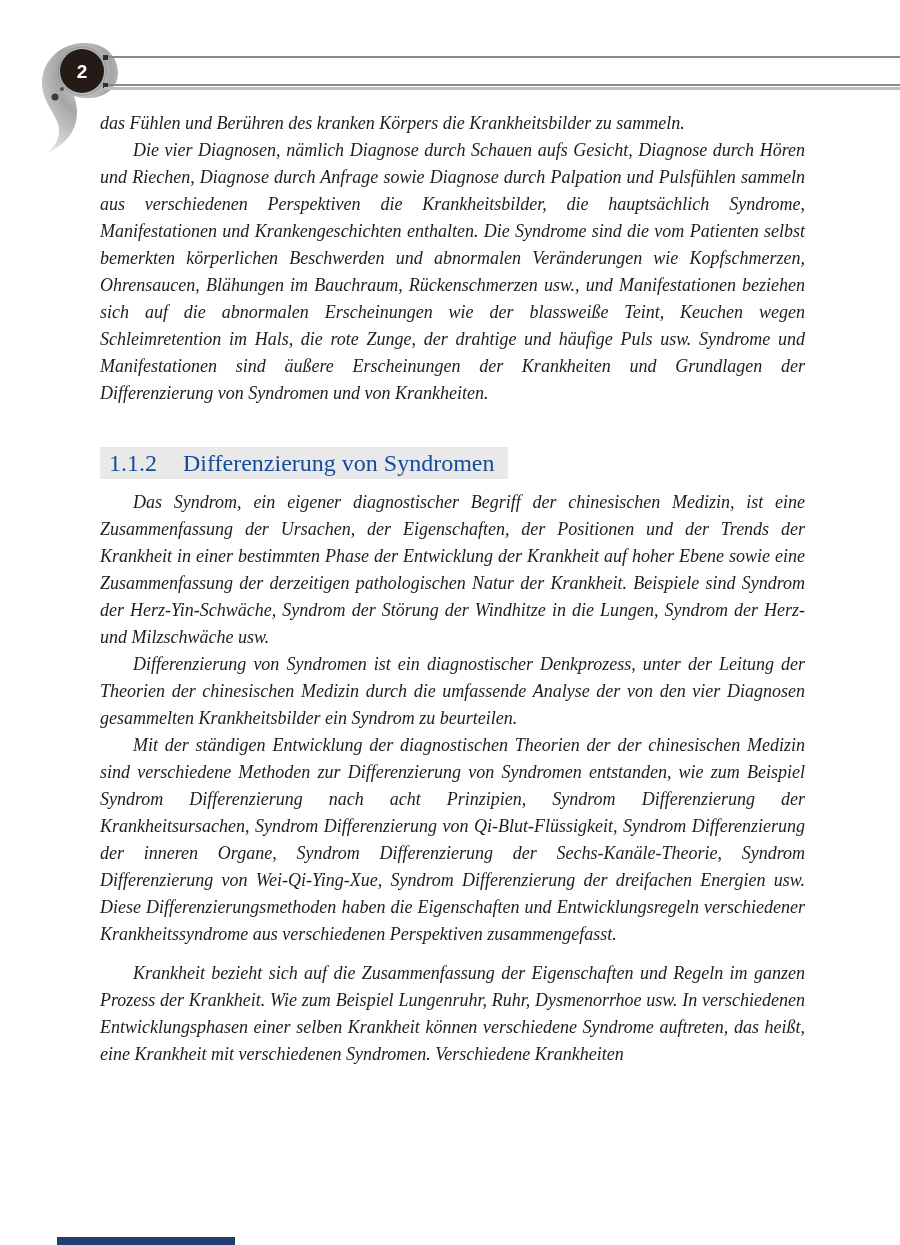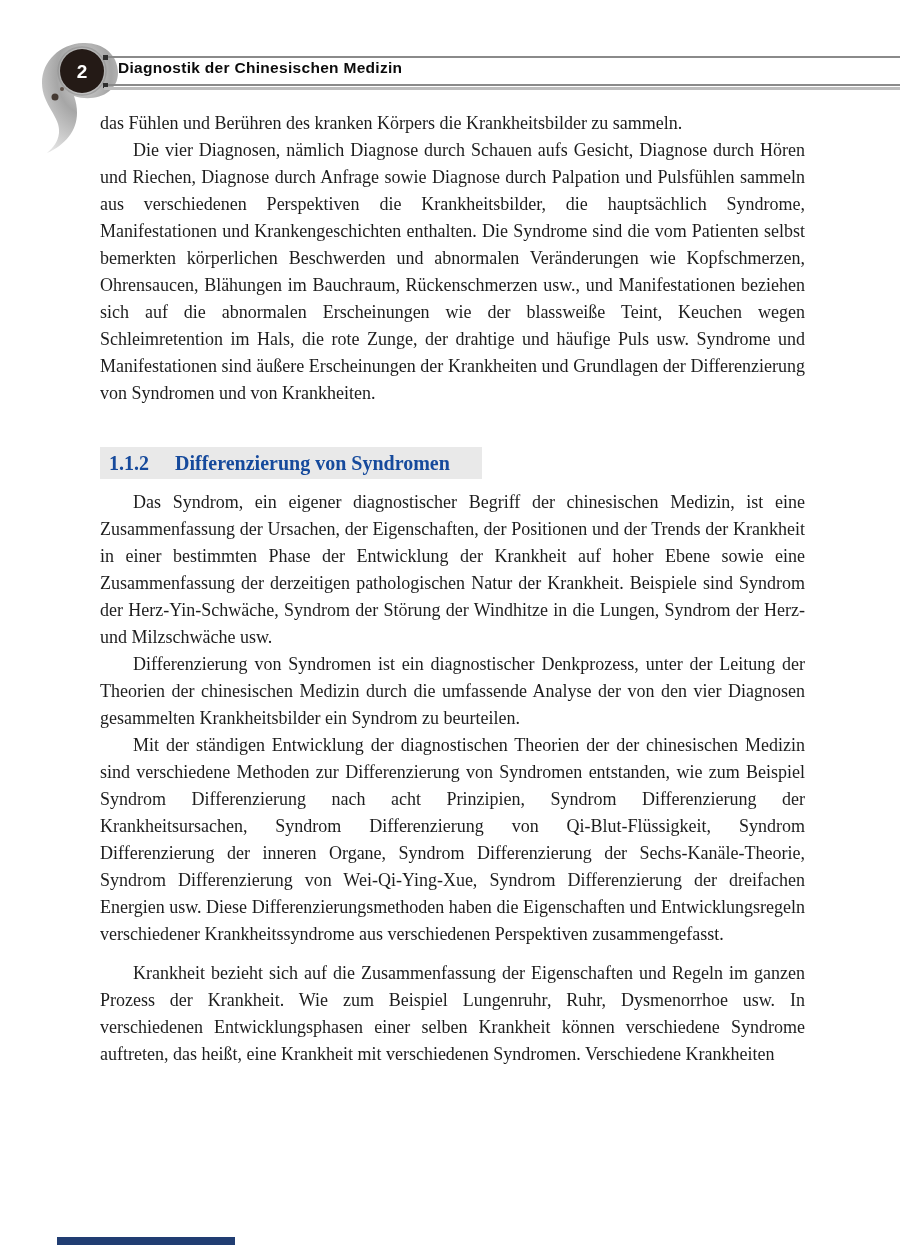--- a/index.html
+++ b/index.html
@@ -25,31 +25,31 @@
     font-family:"Liberation Sans", sans-serif;
     font-weight:bold;font-size:15.5px;letter-spacing:.3px;color:#0b0b0b;
   }
 
   
   .text-col{
     position:absolute;left:100px;top:110px;width:705px;
     font-size:18px;line-height:27px;color:#1d1d1d;
     text-align:justify;
   }
-  .text-col p{margin:0;text-indent:33px;}
+  .text-col p{margin:0;text-indent:33px;font-style:italic;}
   .text-col p.no-indent{text-indent:0;}
 
   
   .sec-head{margin:0;}
   .sec-head .bar{
     display:inline-block;
     background:#e9e9e9;
     color:#164a9c;
-    font-weight:bold;font-size:20px;line-height:24px;
-    padding:4px 32px 4px 9px;
+    font-weight:normal;font-size:24px;line-height:24px;
+    padding:4px 14px 4px 9px;
     text-indent:0;
   }
   .sec-head .sec-num{color:#164a9c;}
   .sec-head .sec-title{margin-left:26px;color:#164a9c;}
   .h112{margin-top:40px;}
   .h113{margin-top:30px;}
   .after-head{margin-top:10px !important;}
   .after-head2{margin-top:12px !important;}
 
   
@@ -77,21 +77,20 @@
       <circle cx="48" cy="31" r="24" fill="none" stroke="#8f8f8f" stroke-width="1.5" opacity="0.6"></circle>
       <text x="48" y="38" text-anchor="middle" font-family="Liberation Sans, sans-serif" font-size="19" font-weight="bold" fill="#ffffff">2</text>
     </g>
     <circle cx="21" cy="57" r="3.5" fill="#453a33"></circle>
     <circle cx="28" cy="49" r="2" fill="#5d5048"></circle>
   </svg>
 
   <div class="hrule rule-top hrule-line">
     <span class="rule-dot"></span>
   </div>
-  <div class="chapter-title">Diagnostik der Chinesischen Medizin</div>
   <div class="hrule rule-bottom hrule-line">
     <span class="rule-dot"></span>
   </div>
   <div class="hrule rule-shadow"></div>
 
   <div class="text-col">
 
     <p class="no-indent">das Fühlen und Berühren des kranken Körpers die Krankheitsbilder zu sammeln.</p>
 
     <p>Die vier Diagnosen, nämlich Diagnose durch Schauen aufs Gesicht, Diagnose durch Hören und Riechen, Diagnose durch Anfrage sowie Diagnose durch Palpation und Pulsfühlen sammeln aus verschiedenen Perspektiven die Krankheitsbilder, die hauptsächlich Syndrome, Manifestationen und Krankengeschichten enthalten. Die Syndrome sind die vom Patienten selbst bemerkten körperlichen Beschwerden und abnormalen Veränderungen wie Kopfschmerzen, Ohrensaucen, Blähungen im Bauchraum, Rückenschmerzen usw., und Manifestationen beziehen sich auf die abnormalen Erscheinungen wie der blassweiße Teint, Keuchen wegen Schleimretention im Hals, die rote Zunge, der drahtige und häufige Puls usw. Syndrome und Manifestationen sind äußere Erscheinungen der Krankheiten und Grundlagen der Differenzierung von Syndromen und von Krankheiten.</p>

